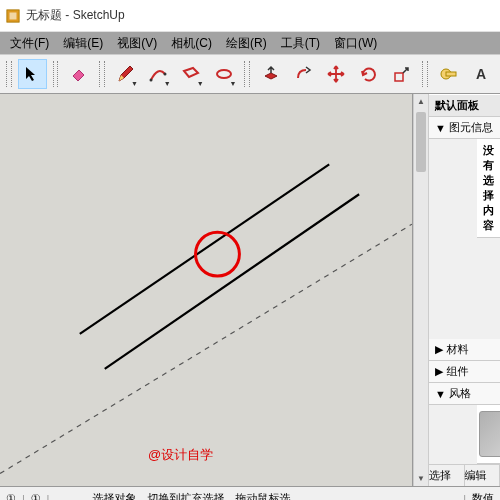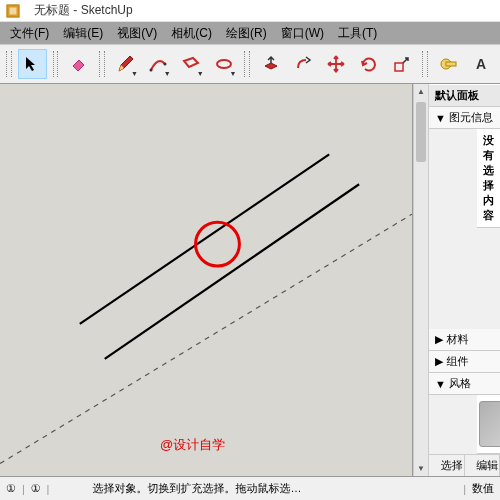--- a/index.html
+++ b/index.html
@@ -1,40 +1,40 @@
 <!DOCTYPE html>
 <html><head>
 <meta charset="utf-8">
 <style>
 * { margin: 0; padding: 0; box-sizing: border-box; font-family: "Microsoft YaHei", sans-serif; }
 body { width: 500px; height: 500px; background: #fff; overflow: hidden; font-size: 12px; }
-.title-bar { height: 22px; background: #fff; display: flex; align-items: center; padding: 0 6px; border-bottom: 1px solid #e0e0e0; gap: 8px; }
+.title-bar { height: 32px; background: #fff; display: flex; align-items: center; padding: 0 6px; border-bottom: 1px solid #e0e0e0; }
 .title-bar .logo { width: 14px; height: 14px; margin-right: 6px; }
 .title-bar .title { color: #333; }
 .menu-bar { height: 22px; background: #a3a3a3; display: flex; align-items: center; padding: 0 4px; gap: 2px; }
 .menu-item { padding: 2px 6px; color: #000; cursor: default; }
 .toolbar { height: 40px; background: #f0f0f0; border-top: 1px solid #ccc; border-bottom: 1px solid #999; display: flex; align-items: center; padding: 0 4px; gap: 4px; overflow: hidden; }
 .toolbar .grip { width: 6px; height: 26px; border-left: 1px dotted #888; border-right: 1px dotted #888; margin: 0 2px; }
 .tool-btn { width: 30px; height: 30px; display: flex; align-items: center; justify-content: center; position: relative; cursor: pointer; border: 1px solid transparent; }
 .tool-btn.active { background: #cce8ff; border: 1px solid #99d1ff; }
 .tool-btn .dd { position: absolute; right: 1px; bottom: 1px; font-size: 7px; color: #333; }
 .main { display: flex; height: 392px; }
 .canvas { flex: 1; background: #d8d7d2; position: relative; border-right: 1px solid #999; overflow: hidden; }
 .side { width: 72px; background: #f0f0f0; display: flex; flex-direction: column; border-left: 1px solid #ccc; }
 .panel-title { background: #e8e8e8; padding: 3px 6px; font-size: 11px; border-bottom: 1px solid #ccc; border-top: 1px solid #fff; font-weight: bold; }
 .panel-sub { background: #f8f8f8; padding: 3px 6px; font-size: 11px; border-bottom: 1px solid #ccc; display: flex; align-items: center; gap: 3px; cursor: pointer; }
 .panel-body { background: #fff; padding: 4px 6px; font-size: 11px; border-bottom: 1px solid #ccc; flex: 0 0 auto; margin-left: 48px; }
 .spacer { flex: 1; }
 .style-thumb { width: 46px; height: 46px; margin: 4px auto; background: linear-gradient(135deg,#b0b0b0,#d8d8d8); border: 1px solid #999; display: block; border-radius: 3px; }
 .tabs { display: flex; font-size: 11px; border-top: 1px solid #ccc; }
-.tabs div { flex: 1; text-align: center; padding: 3px 0; border-right: 1px solid #ccc; background: #f0f0f0; cursor: pointer; margin-left: 11px; }
+.tabs div { flex: 1; text-align: left; padding: 3px 0; border-right: 1px solid #ccc; background: #f0f0f0; cursor: pointer; }
 .status { height: 24px; background: #f0f0f0; border-top: 1px solid #999; display: flex; align-items: center; padding: 0 6px; font-size: 11px; gap: 6px; }
 .status .sep { color: #999; }
 .status .msg { flex: 1; white-space: nowrap; overflow: hidden; margin-left: 37px; }
-.watermark { position: absolute; bottom: 22px; left: 160px; color: #d00; font-size: 13px; line-height: 1.5; font-weight: 500; }
+.watermark { position: absolute; bottom: 22px; left: 148px; color: #d00; font-size: 13px; line-height: 1.5; font-weight: 500; }
 .scroll-v { width: 15px; background: #e8e8e8; border-left: 1px solid #ccc; position: relative; }
 .scroll-v .thumb { position: absolute; left: 2px; right: 2px; top: 18px; height: 60px; background: #c0c0c0; border-radius: 2px; }
 .scroll-v .arr { position: absolute; left: 0; right: 0; height: 15px; display: flex; align-items: center; justify-content: center; font-size: 8px; color: #555; cursor: pointer; }
 </style>
 </head>
 <body>
 
 <div class="title-bar">
   <svg class="logo" viewBox="0 0 16 16">
       <rect x="1" y="1" width="14" height="14" fill="#d92" stroke="#a70"></rect>
@@ -42,22 +42,22 @@
     </svg>
   <span class="title">无标题 - SketchUp</span>
 </div>
 
 <div class="menu-bar">
   <span class="menu-item">文件(F)</span>
   <span class="menu-item">编辑(E)</span>
   <span class="menu-item">视图(V)</span>
   <span class="menu-item">相机(C)</span>
   <span class="menu-item">绘图(R)</span>
+  <span class="menu-item">工具(T)</span>
   <span class="menu-item">窗口(W)</span>
-  <span class="menu-item">工具(T)</span>
 </div>
 
 <div class="toolbar">
   <div class="grip"></div>
   <div class="tool-btn active">
       <svg width="18" height="18" viewBox="0 0 18 18">
         <path d="M3 2 L3 14 L6 11 L9 16 L11 15 L8 10 L12 10 Z" fill="#000"></path>
       </svg>
     </div>
   <div class="grip"></div>

